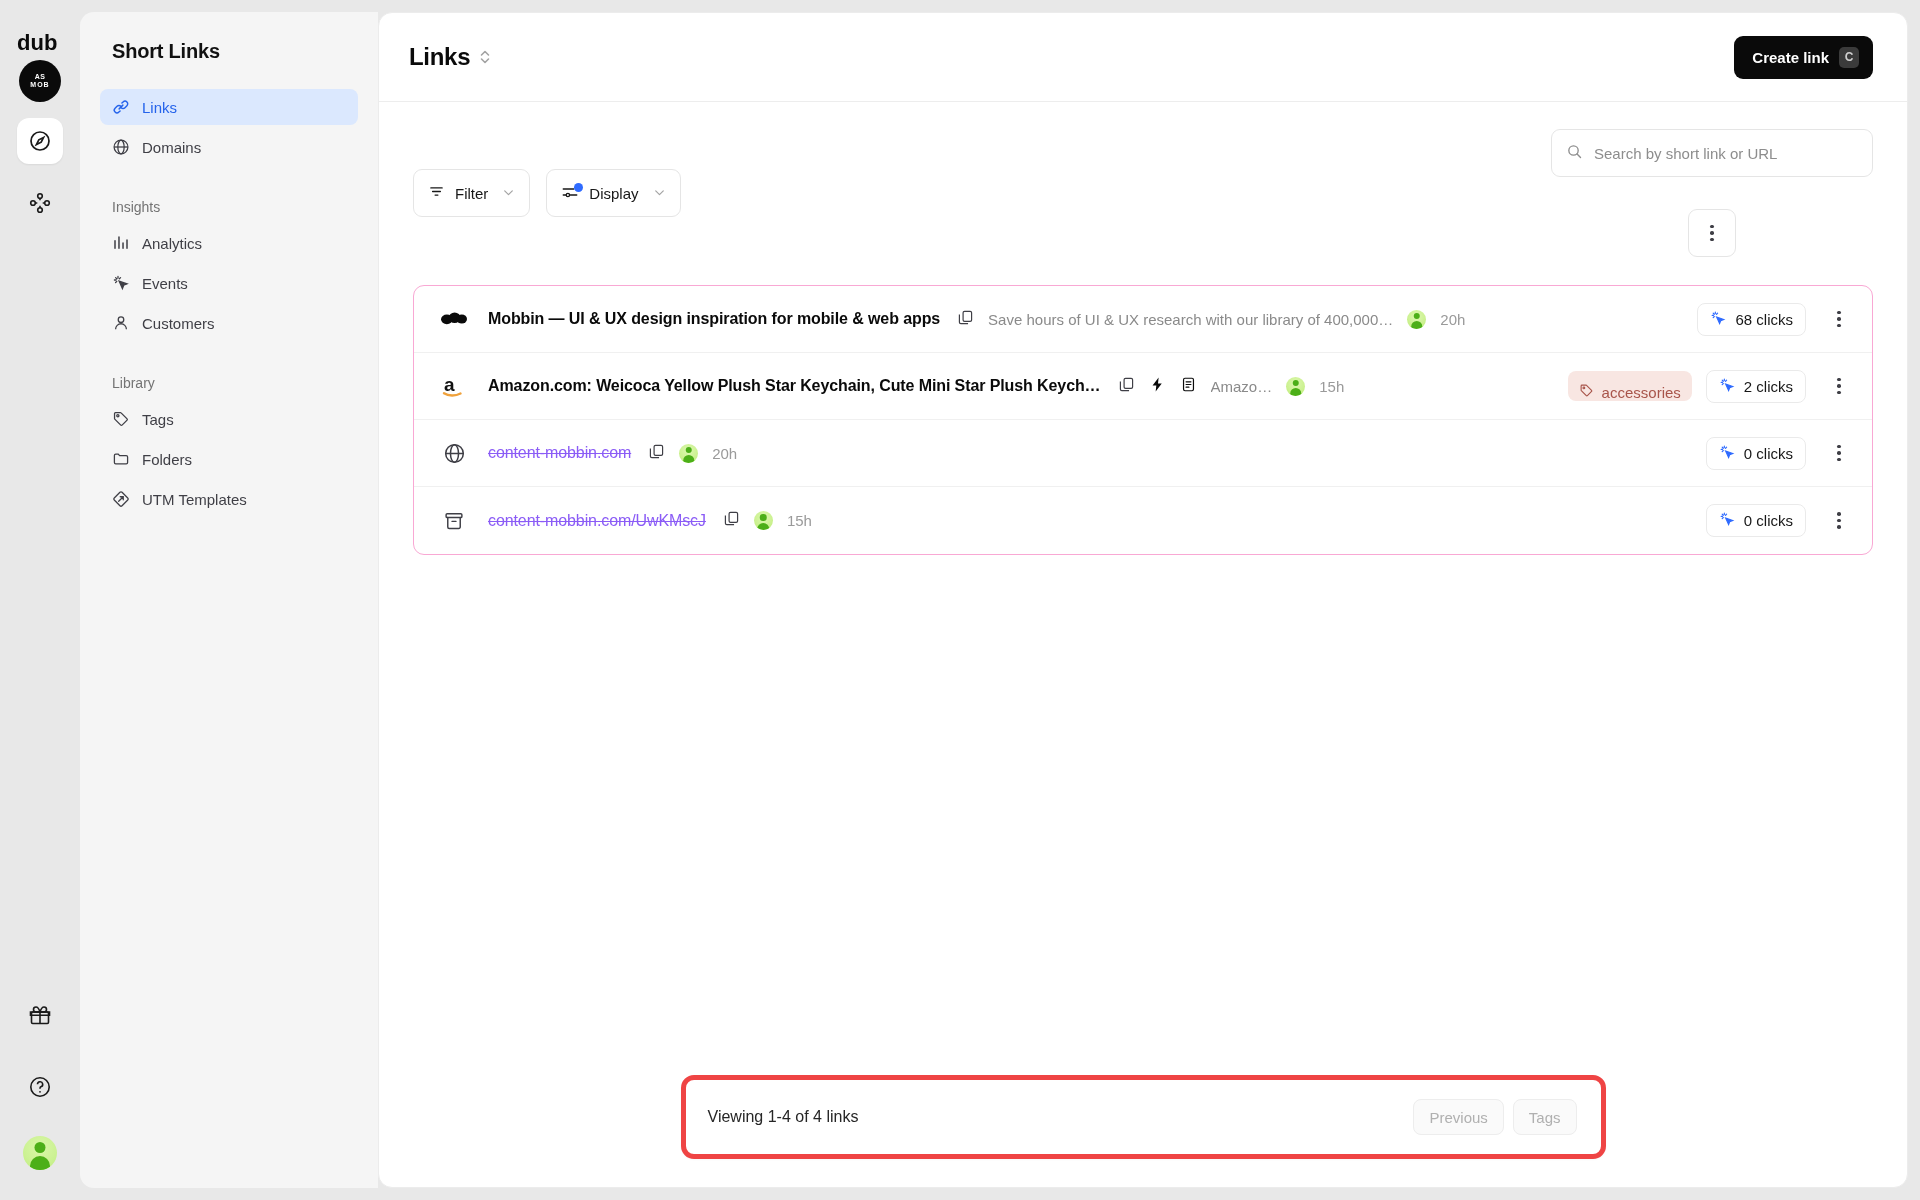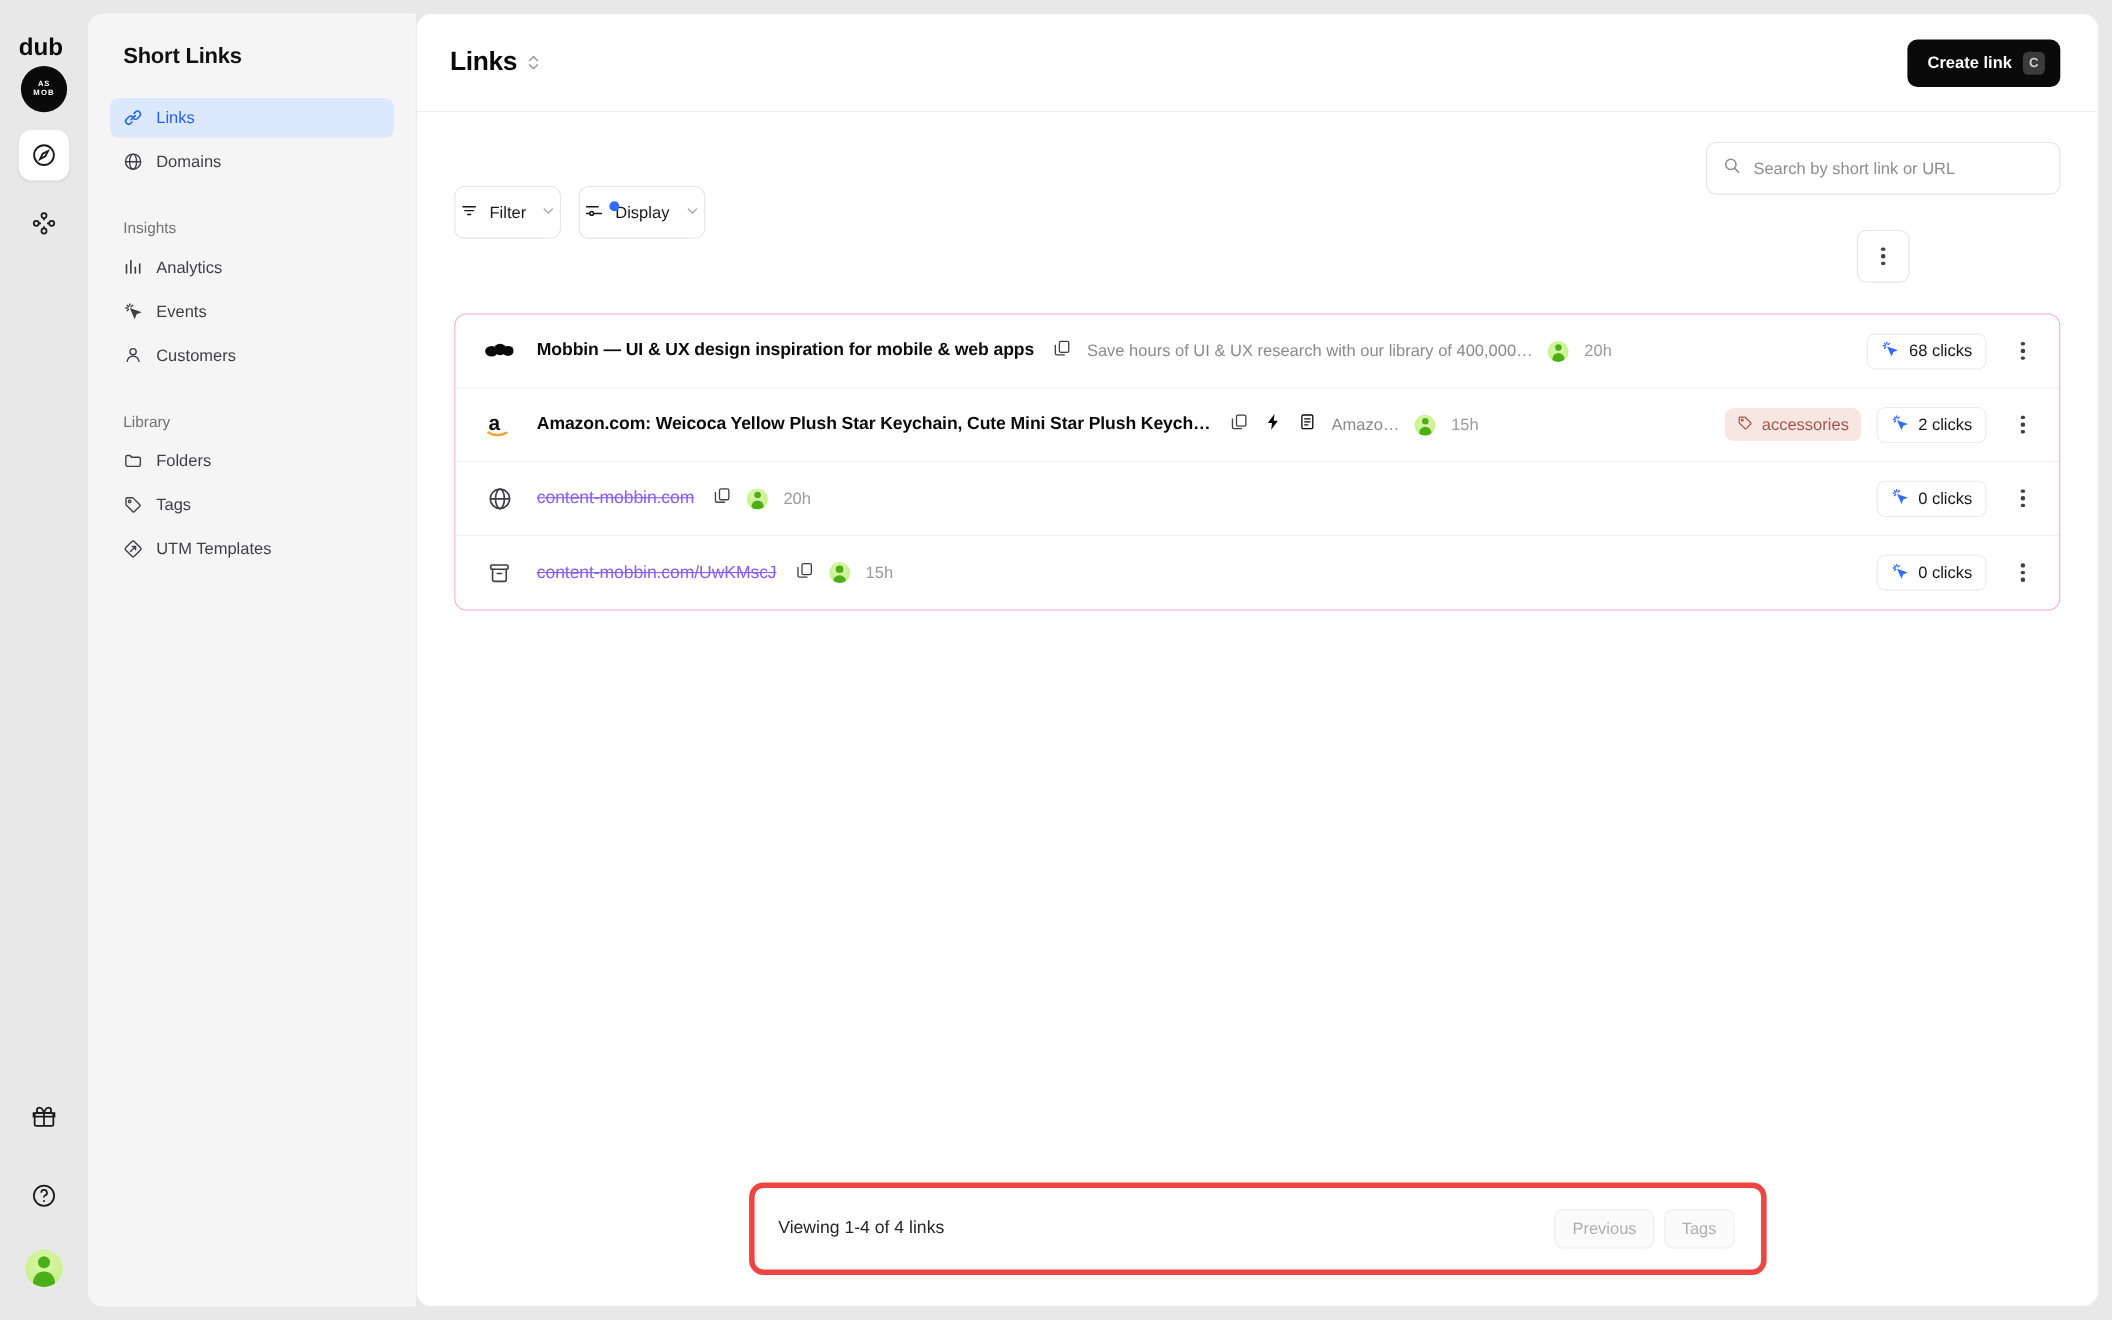--- a/index.html
+++ b/index.html
@@ -104,21 +104,21 @@
   
   .toolbar {
     display: flex; align-items: center; justify-content: space-between;
     padding: 27px 34px 0 34px;
   }
   .tb-left { display: flex; gap: 16px; }
   .tb-right { display: flex; gap: 32px; align-items: center; flex-direction: column; }
   .ctl {
     height: 48px; border: 1px solid #e5e5e5; background: #fff;
     border-radius: 9px; display: flex; align-items: center; gap: 10px;
-    padding: 0 4px; font-size: 15px; color: #171717; font-weight: 500;
+    padding: 0 14px; font-size: 15px; color: #171717; font-weight: 500;
     position: relative;
   }
   .ctl .caret { color: #a3a3a3; margin-left: 4px; }
   .blue-dot {
     position: absolute; width: 9px; height: 9px; border-radius: 50%;
     background: #2f6bff; left: 27px; top: 13px;
   }
   .search-box {
     width: 322px; height: 48px; border: 1px solid #e5e5e5; border-radius: 9px;
     display: flex; align-items: center; gap: 11px; padding: 0 14px;
@@ -174,21 +174,21 @@
     content:""; position:absolute; left:50%; top:3px; transform:translateX(-50%);
     width:6.5px; height:6.5px; border-radius:50%; background:#4caf18;
   }
   .avatar-sm::after {
     content:""; position:absolute; left:50%; top:11.5px; transform:translateX(-50%);
     width:11.5px; height:9px; border-radius:6px 6px 0 0; background:#4caf18;
   }
   .time { font-size: 15px; color: #9a9a9a; }
   .row-spacer { flex: 1 1 auto; }
   .tag-chip {
-    display: flex; align-items: center; gap: 8px; height: 30px;
+    display: flex; align-items: flex-end; gap: 8px; height: 30px;
     border-radius: 8px; padding: 0 11px; background: #f8e6e2;
     color: #a8544a; font-size: 15px; margin-right: 14px;
   }
   .clicks-chip {
     display: flex; align-items: center; gap: 9px; height: 33px;
     border: 1px solid #eaeaea; border-radius: 8px; padding: 0 12px;
     font-size: 15px; color: #171717; background: #fff;
   }
   .row-menu { margin-left: 22px; display: flex; align-items: center; justify-content: center; width: 22px;}
 
@@ -316,33 +316,33 @@
         </span>
         <span>Customers</span>
       </div>
     </div>
 
     <div class="nav-section">Library</div>
     <div>
       <div class="nav-item">
         <span class="ico">
           <svg width="18" height="18" viewBox="0 0 24 24" fill="none" stroke="#3f3f46" stroke-width="1.7">
-            <path d="M3.2 7.2a1.8 1.8 0 0 1 1.8-1.8h3.3l1.9 2.2h8.8a1.8 1.8 0 0 1 1.8 1.8v7.4a1.8 1.8 0 0 1-1.8 1.8H5a1.8 1.8 0 0 1-1.8-1.8z"></path>
-          </svg>
-        </span>
-        <span>Folders</span>
-      </div>
-      <div class="nav-item">
-        <span class="ico">
-          <svg width="18" height="18" viewBox="0 0 24 24" fill="none" stroke="#3f3f46" stroke-width="1.7">
             <path d="M3.4 11.3V4.6a1.2 1.2 0 0 1 1.2-1.2h6.7c.3 0 .6.1.8.4l8 8a1.2 1.2 0 0 1 0 1.7l-6.7 6.7a1.2 1.2 0 0 1-1.7 0l-8-8a1.2 1.2 0 0 1-.3-.9z"></path>
             <circle cx="7.8" cy="7.8" r="1.5"></circle>
           </svg>
         </span>
         <span>Tags</span>
+      </div>
+      <div class="nav-item">
+        <span class="ico">
+          <svg width="18" height="18" viewBox="0 0 24 24" fill="none" stroke="#3f3f46" stroke-width="1.7">
+            <path d="M3.2 7.2a1.8 1.8 0 0 1 1.8-1.8h3.3l1.9 2.2h8.8a1.8 1.8 0 0 1 1.8 1.8v7.4a1.8 1.8 0 0 1-1.8 1.8H5a1.8 1.8 0 0 1-1.8-1.8z"></path>
+          </svg>
+        </span>
+        <span>Folders</span>
       </div>
       <div class="nav-item">
         <span class="ico">
           <svg width="18" height="18" viewBox="0 0 24 24" fill="none" stroke="#3f3f46" stroke-width="1.7" stroke-linecap="round">
             <rect x="12" y="1.6" width="14.7" height="14.7" rx="2" transform="rotate(45 12 1.6)"></rect>
             <path d="M8.9 15.1 15 9M11 9h4v4"></path>
           </svg>
         </span>
         <span>UTM Templates</span>
       </div>

